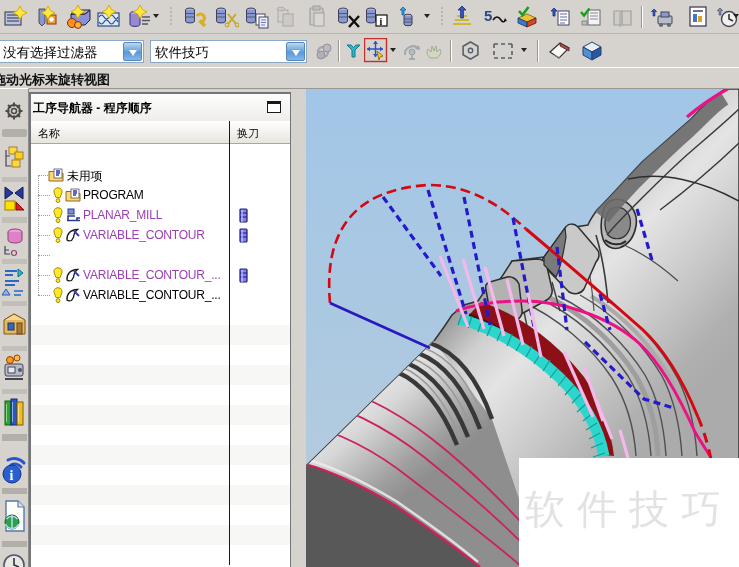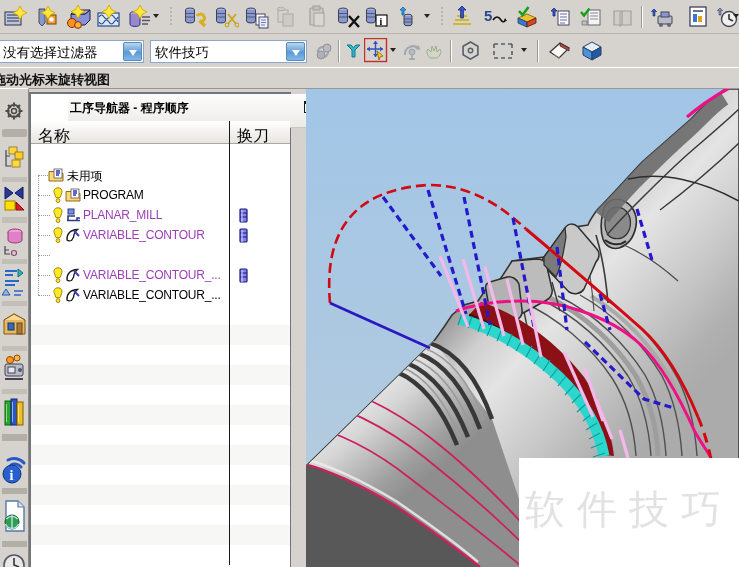--- a/index.html
+++ b/index.html
@@ -12,25 +12,25 @@
 .dd { position:absolute; top:14px; width:0; height:0; border:3.5px solid transparent; border-top:4.5px solid #222; }
 .combo { position:absolute; top:6px; height:23px; background:#fff; border:1px solid #8aa8c8; }
 .combo .txt { position:absolute; left:4px; top:3px; font-size:13.5px; color:#000; }
 .cbtn { position:absolute; right:1px; top:1px; width:19px; height:19px; background:linear-gradient(#bcd8f0,#5a9ad8 55%,#86b8e8); border:1px solid #5888b8; border-radius:2px; }
 .cbtn:after { content:""; position:absolute; left:4.5px; top:7px; border:4.5px solid transparent; border-top:6px solid #fff; }
 .prompt { left:0; top:68px; width:739px; height:20px; background:#d6d3ce; }
 .prompt span { position:absolute; left:-7px; top:3px; font-size:13px; font-weight:bold; color:#111; }
 .sidebar { left:0; top:88px; width:29px; height:479px; background:#d6d3ce; border-right:1px solid #8e8b86; border-top:1px solid #fff; }
 .sbtn { position:absolute; left:2px; width:25px; }
 .panel { left:29px; top:92px; width:262px; height:475px; background:#fff; border:2px solid #72767b; border-bottom:none; border-right-width:1px; }
-.ptitle { position:absolute; left:0; top:0; width:259px; height:34px; background:linear-gradient(#fdfdfd,#eceae6); border-bottom:1px solid #cac7c1;margin-left:37px; }
+.ptitle { position:absolute; left:0; top:0; width:259px; height:34px; background:linear-gradient(#fdfdfd,#eceae6); border-bottom:1px solid #cac7c1; }
 .ptitle b { position:absolute; left:2px; top:6px; font-size:12px; color:#000; }
 .pbox { position:absolute; right:9px; top:7px; width:14px; height:12px; border:1px solid #1a1a1a; border-top:3px solid #1a1a1a; background:#fff; }
 .phead { position:absolute; left:0; top:27px; width:259px; height:23px; background:linear-gradient(#ffffff,#e7e5e0); border-bottom:1px solid #aaa7a2; }
-.phead span { position:absolute; top:5px; font-size:16px; color:#000; }
+.phead span { position:absolute; top:5px; font-size:11px; color:#000; }
 .rows { position:absolute; left:0; top:51px; width:259px; height:420px; }
 .row { position:absolute; left:0; width:259px; height:20px; font-size:12px; letter-spacing:-0.2px; white-space:nowrap; }
 .rtx { position:absolute; top:3px; }
 .colsep { position:absolute; left:198px; top:27px; width:1px; height:444px; background:#1a1a1a; }
 .hdot { position:absolute; border-top:1px dotted #9a9a9a; height:1px; }
 .vdot { position:absolute; border-left:1px dotted #9a9a9a; width:1px; }
 </style>
 </head>
 <body>
 <div class="abs tb1" style="left:0;top:0;width:739px;height:34px" id="tb1">

